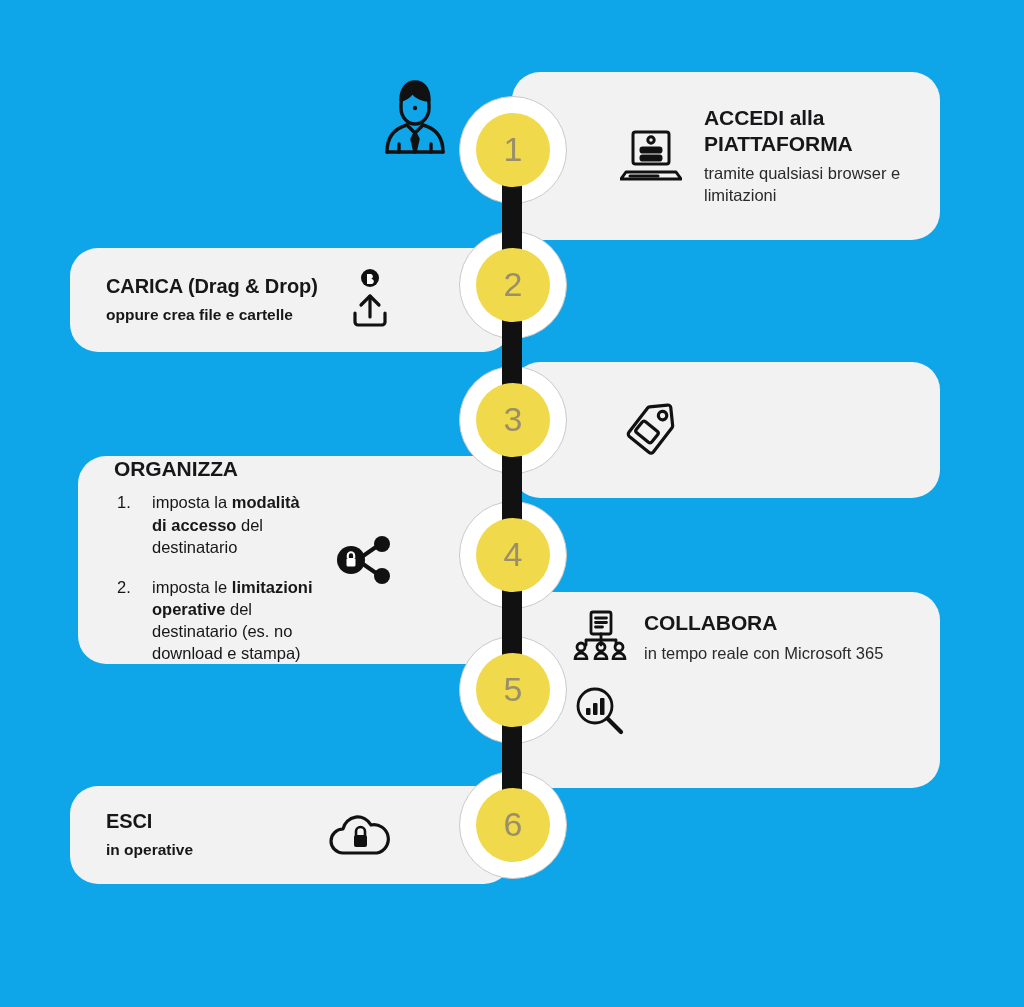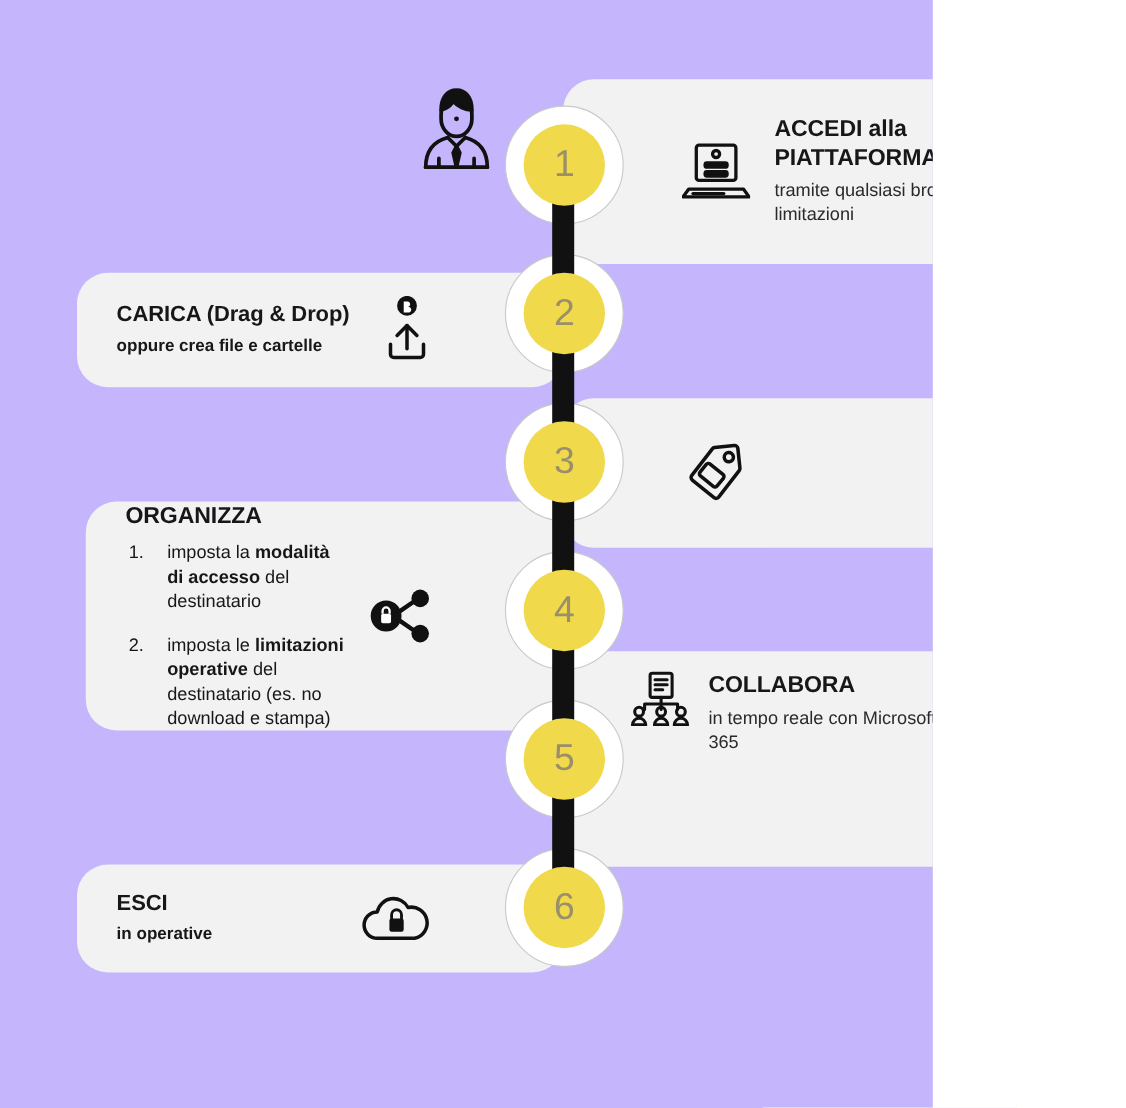--- a/index.html
+++ b/index.html
@@ -6,23 +6,23 @@
     margin: 0;
     padding: 0;
     background: #ffffff;
   }
   body {
     font-family: "Liberation Sans", sans-serif;
     -webkit-font-smoothing: antialiased;
   }
   #stage {
     position: relative;
-    width: 848px;
+    width: 1024px;
     height: 1007px;
-    background: #c4b5fd;
+    background: #0ea5e9;
     overflow: hidden;
   }
 
   
   .card {
     position: absolute;
     background: #f2f2f2;
     border-radius: 28px;
     box-sizing: border-box;
   }
@@ -246,21 +246,21 @@
         </svg>
       </div>
     </div>
   </div>
   <div class="ring" style="left:459px; top:501px; width:108px; height:108px;"></div>
   <div class="node" style="left:476px; top:518px; width:74px; height:74px;">
       <span>4</span>
     </div>
 
   <div class="card right" style="left:512px; top:592px; width:428px; height:196px;">
-    <div class="card-inner" style="align-items:flex-start; justify-content:flex-end; padding:18px 24px 18px 60px;">
+    <div class="card-inner" style="flex-direction:column; align-items:flex-start; justify-content:flex-start; padding:18px 24px 18px 60px;">
       <div class="group-row">
         <div class="group-ico">
           <svg width="54" height="50" viewBox="0 0 54 50" fill="none" stroke="#111111" stroke-width="2.8" stroke-linecap="round" stroke-linejoin="round">
             <rect x="18" y="2" width="20" height="22" rx="2"></rect>
             <path d="M22.5 8 h11 M22.5 12.5 h11 M22.5 17 h7"></path>
             <path d="M28 24 v6 M13 30 h30 M13 30 v5 M43 30 v5 M28 30 v5"></path>
             <circle cx="8" cy="37" r="4"></circle>
             <path d="M2 49 a6 6 0 0 1 12 0 z"></path>
             <circle cx="28" cy="37" r="4"></circle>
             <path d="M22 49 a6 6 0 0 1 12 0 z"></path>

